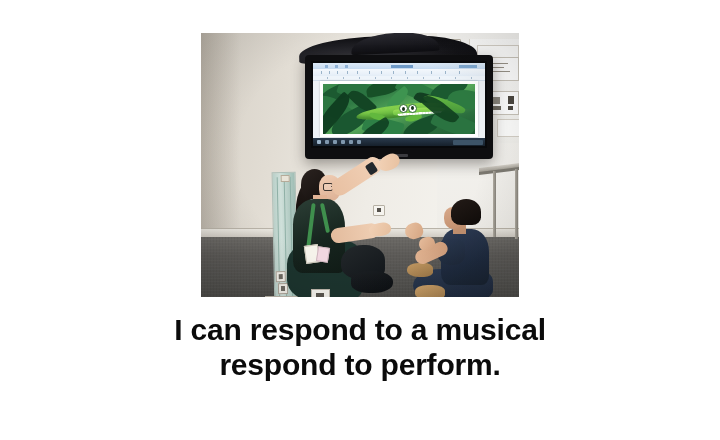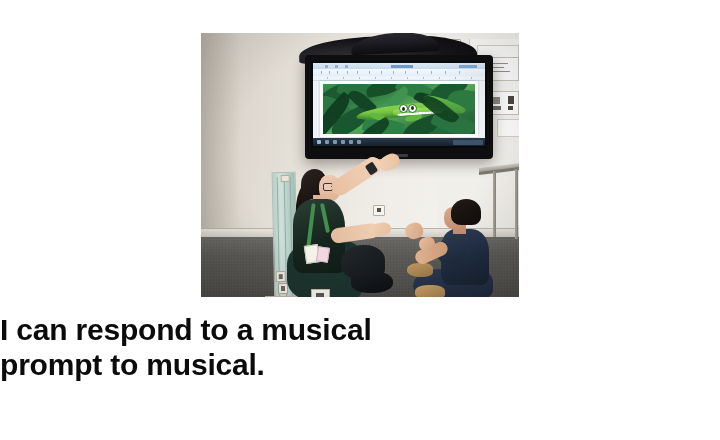--- a/index.html
+++ b/index.html
@@ -223,21 +223,21 @@
   .b-shoe2{position:absolute;left:214px;top:252px;width:30px;height:15px;
       background:linear-gradient(160deg,#cda26a,#a07c4c);border-radius:42% 40% 36% 44%;}
 
   .photo-vignette{position:absolute;left:0;top:0;width:100%;height:100%;
       background:radial-gradient(ellipse at 50% 46%,rgba(0,0,0,0) 54%,rgba(0,0,0,.14) 100%);
       pointer-events:none;}
 
   
   .caption{
     position:absolute;left:0;top:312px;width:720px;
-    color:#0b0b0b;
+    text-align:center;color:#0b0b0b;
     font-family:"Liberation Sans", sans-serif;
     font-weight:bold;font-size:30px;line-height:35px;letter-spacing:-0.2px;
   }
   .caption span{display:block;}
 </style>
 </head>
 <body>
 
 <div id="root">
 
@@ -447,16 +447,16 @@
       <div class="b-arm"></div>
       <div class="b-hand2"></div>
       <div class="b-hand"></div>
     </div>
 
     <div class="photo-vignette"></div>
   </div>
 
   <div class="caption">
     <span>I can respond to a musical</span>
-    <span>prompt to musical.</span>
+    <span>respond to perform.</span>
   </div>
 
 </div>
 
 </body></html>

